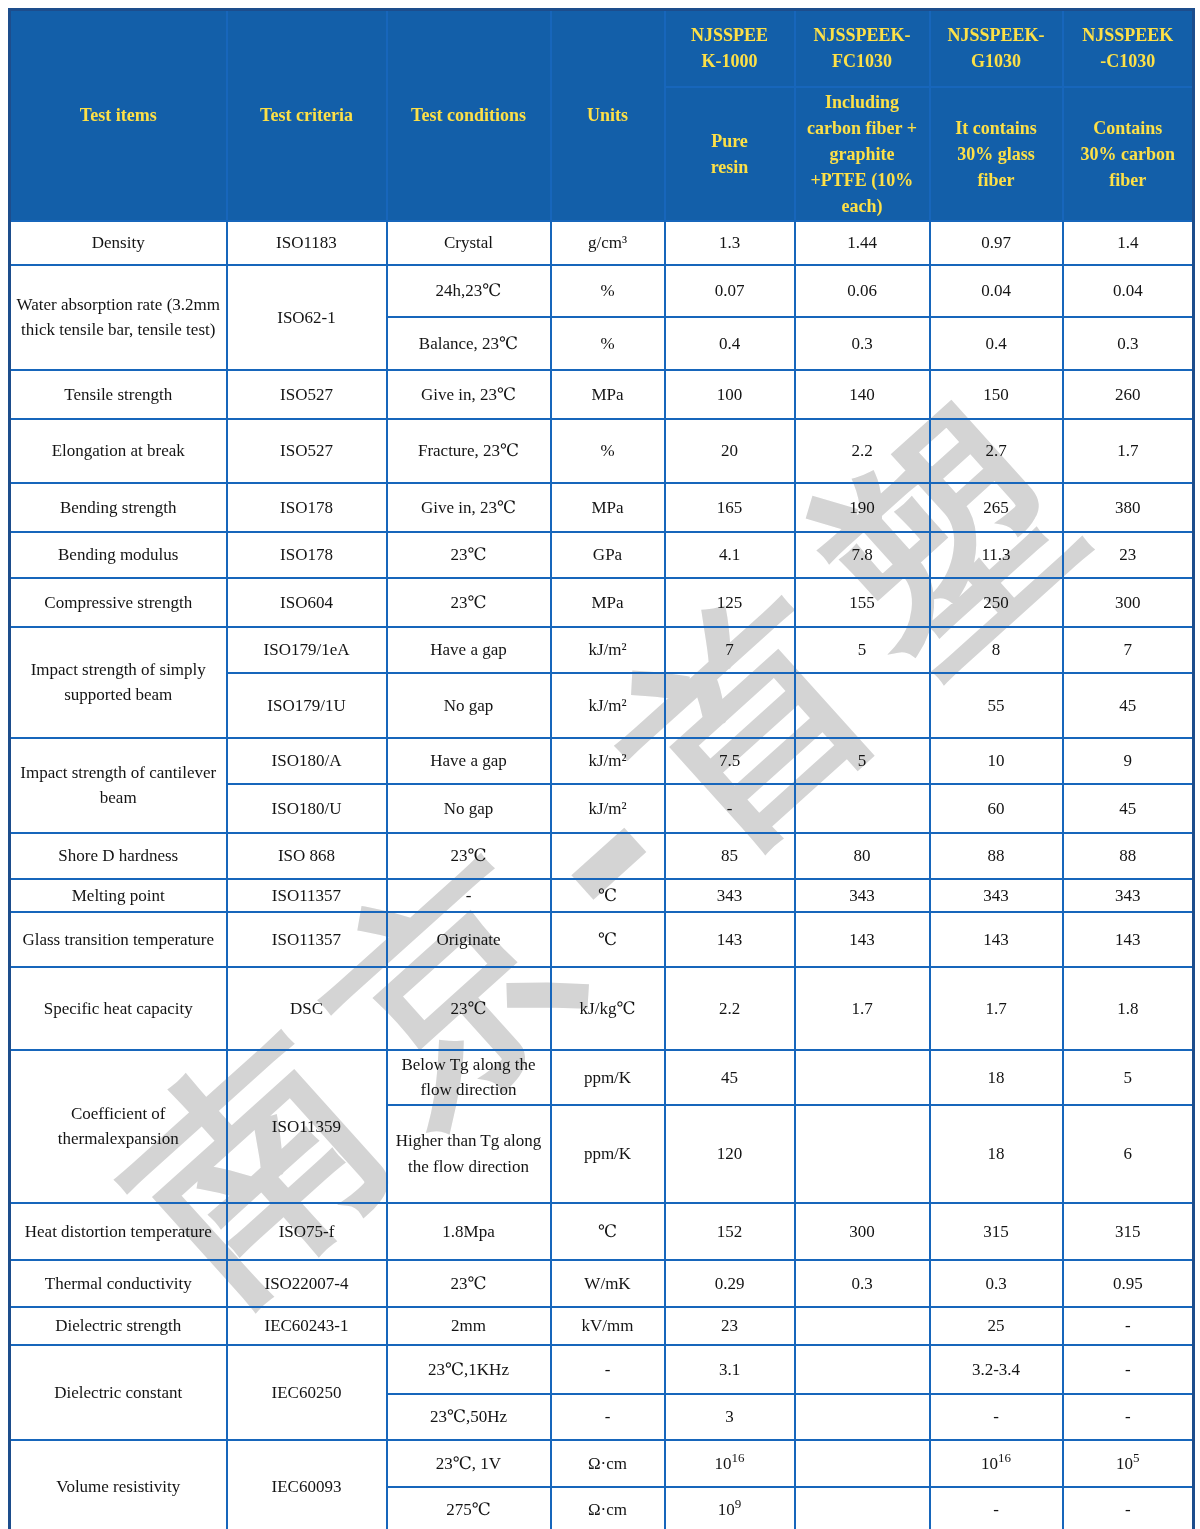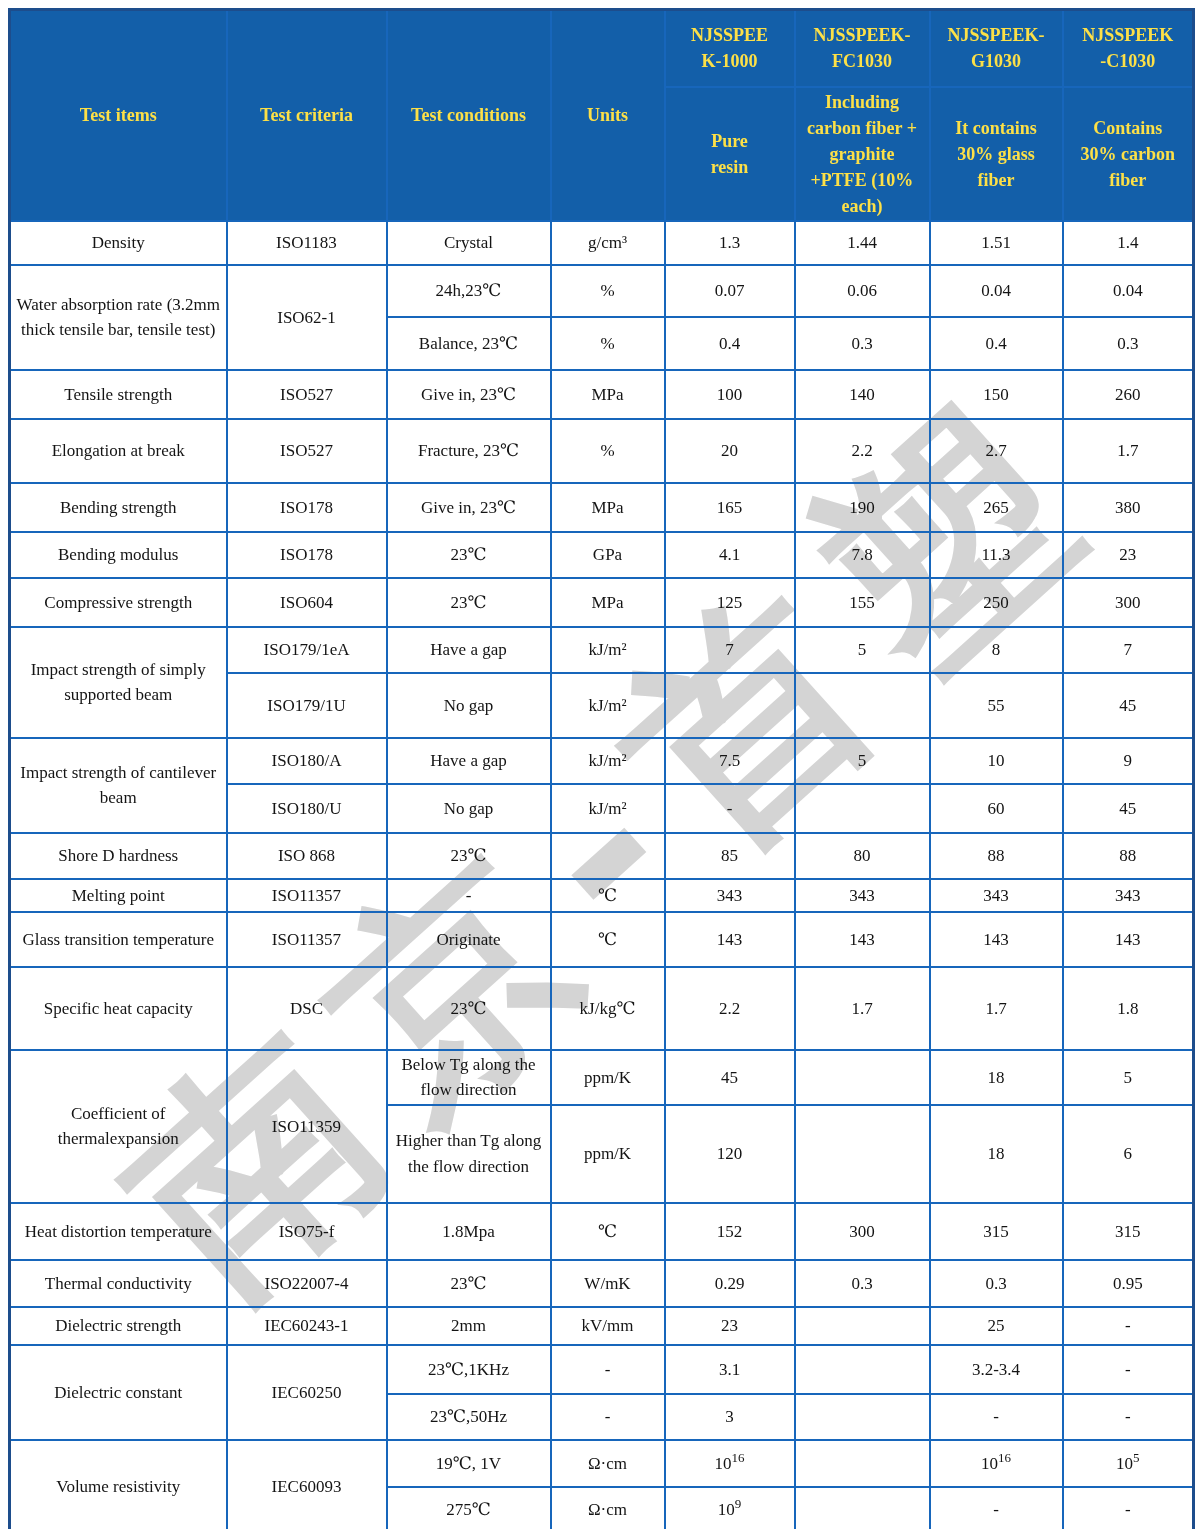--- a/index.html
+++ b/index.html
@@ -83,21 +83,21 @@
       </tr>
     </thead>
     <tbody id="tbody">
         <tr style="height: 44px;">
           <td>Density</td>
           <td>ISO1183</td>
           <td>Crystal</td>
           <td>g/cm³</td>
           <td>1.3</td>
           <td>1.44</td>
-          <td>1.51</td>
+          <td>0.97</td>
           <td>1.4</td>
         </tr>
         <tr style="height: 52px;">
           <td rowspan="2">Water absorption rate (3.2mm thick tensile bar, tensile test)</td>
           <td rowspan="2">ISO62-1</td>
           <td>24h,23℃</td>
           <td>%</td>
           <td>0.07</td>
           <td>0.06</td>
           <td>0.04</td>
@@ -301,21 +301,21 @@
           <td>23℃,50Hz</td>
           <td>-</td>
           <td>3</td>
           <td></td>
           <td>-</td>
           <td>-</td>
         </tr>
         <tr style="height: 47px;">
           <td rowspan="2">Volume resistivity</td>
           <td rowspan="2">IEC60093</td>
-          <td>19℃, 1V</td>
+          <td>23℃, 1V</td>
           <td>Ω·cm</td>
           <td>10<sup>16</sup></td>
           <td></td>
           <td>10<sup>16</sup></td>
           <td>10<sup>5</sup></td>
         </tr>
         <tr style="height: 47px;">
           <td>275℃</td>
           <td>Ω·cm</td>
           <td>10<sup>9</sup></td>

